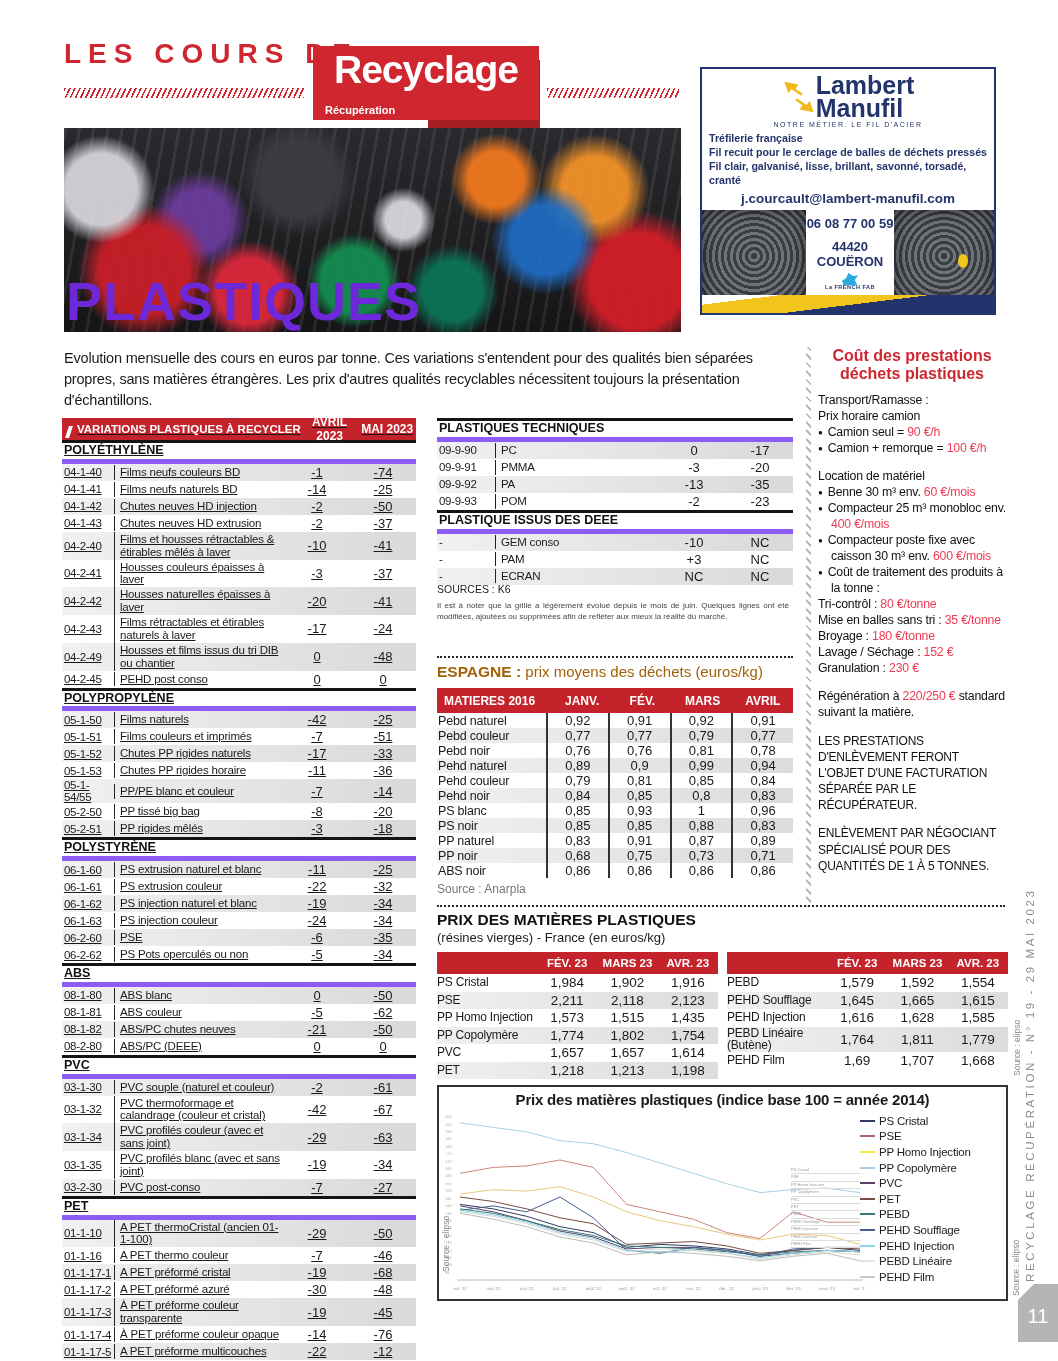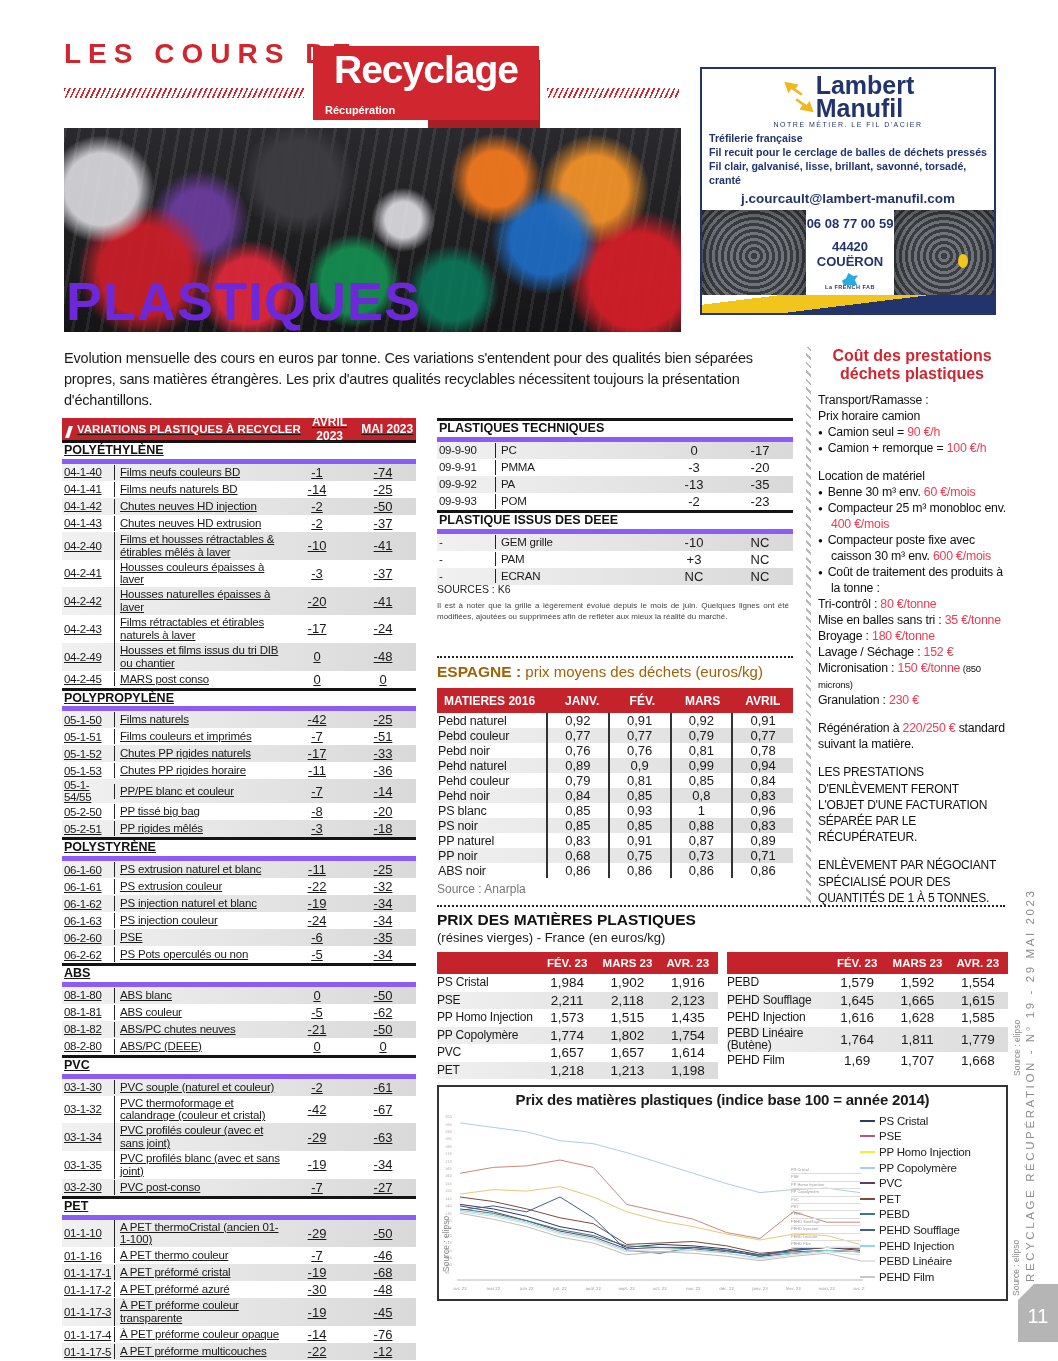--- a/index.html
+++ b/index.html
@@ -254,21 +254,21 @@
           <div class="v">-24</div>
         </div>
         <div class="vrow shade">
           <div class="code" style="width: 50px;">04-2-49</div>
           <div class="lbl">Housses et films issus du tri DIB ou chantier</div>
           <div class="v">0</div>
           <div class="v">-48</div>
         </div>
         <div class="vrow">
           <div class="code" style="width: 50px;">04-2-45</div>
-          <div class="lbl">MARS post conso</div>
+          <div class="lbl">PEHD post conso</div>
           <div class="v">0</div>
           <div class="v">0</div>
         </div>
         <div class="sec-h">POLYPROPYLÈNE</div>
         <div class="vrow shade">
           <div class="code" style="width: 50px;">05-1-50</div>
           <div class="lbl">Films naturels</div>
           <div class="v">-42</div>
           <div class="v">-25</div>
         </div>
@@ -476,21 +476,21 @@
         </div>
         <div class="vrow">
           <div class="code" style="width: 56px;">09-9-93</div>
           <div class="lbl">POM</div>
           <div class="v">-2</div>
           <div class="v">-23</div>
         </div>
         <div class="sec-h">PLASTIQUE ISSUS DES DEEE</div>
         <div class="vrow shade">
           <div class="code" style="width: 56px;">-</div>
-          <div class="lbl">GEM grille</div>
+          <div class="lbl">GEM conso</div>
           <div class="v">-10</div>
           <div class="v">NC</div>
         </div>
         <div class="vrow">
           <div class="code" style="width: 56px;">-</div>
           <div class="lbl">PAM</div>
           <div class="v">+3</div>
           <div class="v">NC</div>
         </div>
         <div class="vrow shade">
@@ -817,21 +817,20 @@
         <div class="sb-sp"></div>
         <div class="sb-line"><span>Location de matériel</span></div>
         <div class="sb-line bullet"><span>Benne 30 m³ env. </span><span class="red">60 €/mois</span></div>
         <div class="sb-line bullet"><span>Compacteur 25 m³ monobloc env. </span><span class="red">400 €/mois</span></div>
         <div class="sb-line bullet"><span>Compacteur poste fixe avec caisson 30 m³ env. </span><span class="red">600 €/mois</span></div>
         <div class="sb-line bullet"><span>Coût de traitement des produits à la tonne :</span></div>
         <div class="sb-line"><span>Tri-contrôl : </span><span class="red">80 €/tonne</span></div>
         <div class="sb-line"><span>Mise en balles sans tri : </span><span class="red">35 €/tonne</span></div>
         <div class="sb-line"><span>Broyage : </span><span class="red">180 €/tonne</span></div>
         <div class="sb-line"><span>Lavage / Séchage : </span><span class="red">152 €</span></div>
-        <div class="sb-line"><span>Micronisation : </span><span class="red">150 €/tonne</span><span class="sm"> (850 microns)</span></div>
         <div class="sb-line"><span>Granulation : </span><span class="red">230 €</span></div>
         <div class="sb-sp"></div>
         <div class="sb-line"><span>Régénération à </span><span class="red">220/250 €</span><span> standard suivant la matière.</span></div>
         <div class="sb-sp"></div>
         <div class="sb-line caps"><span>LES PRESTATIONS D'ENLÈVEMENT FERONT L'OBJET D'UNE FACTURATION SÉPARÉE PAR LE RÉCUPÉRATEUR.</span></div>
         <div class="sb-sp"></div>
         <div class="sb-line caps"><span>ENLÈVEMENT PAR NÉGOCIANT SPÉCIALISÉ POUR DES QUANTITÉS DE 1 À 5 TONNES.</span></div>
       </div>
   </div>
 

